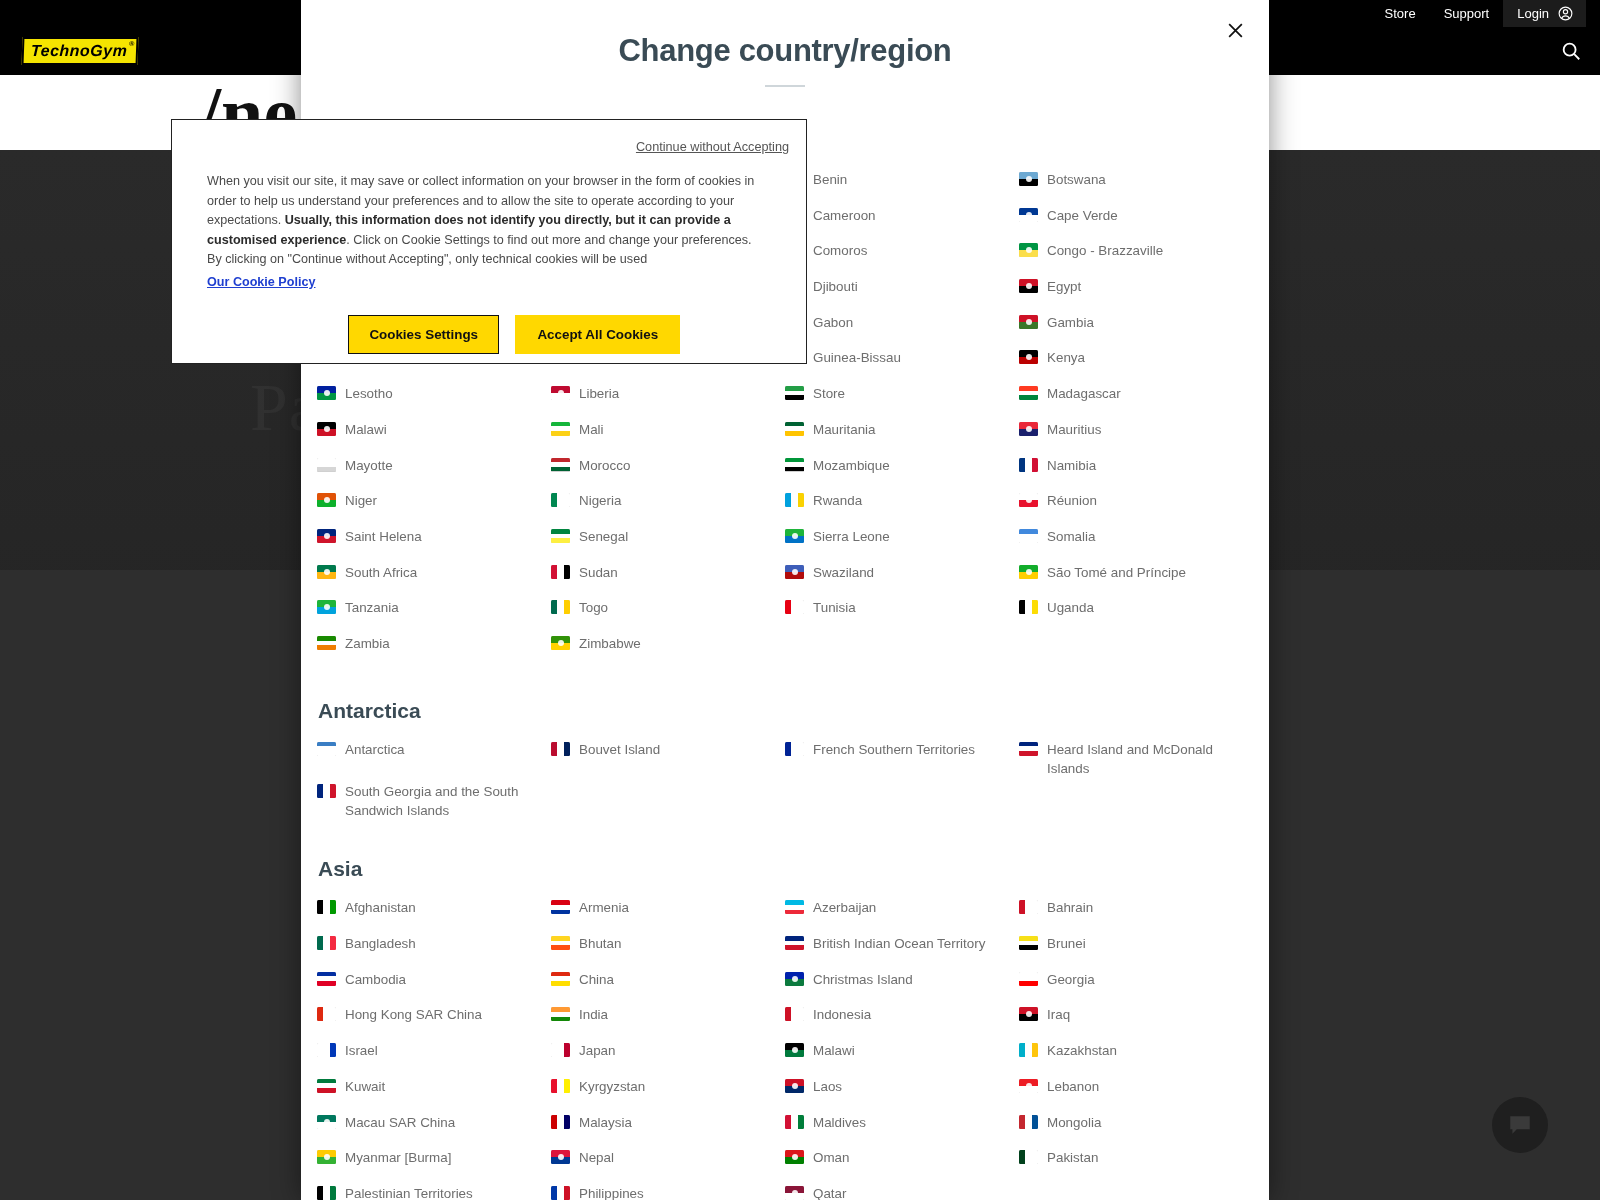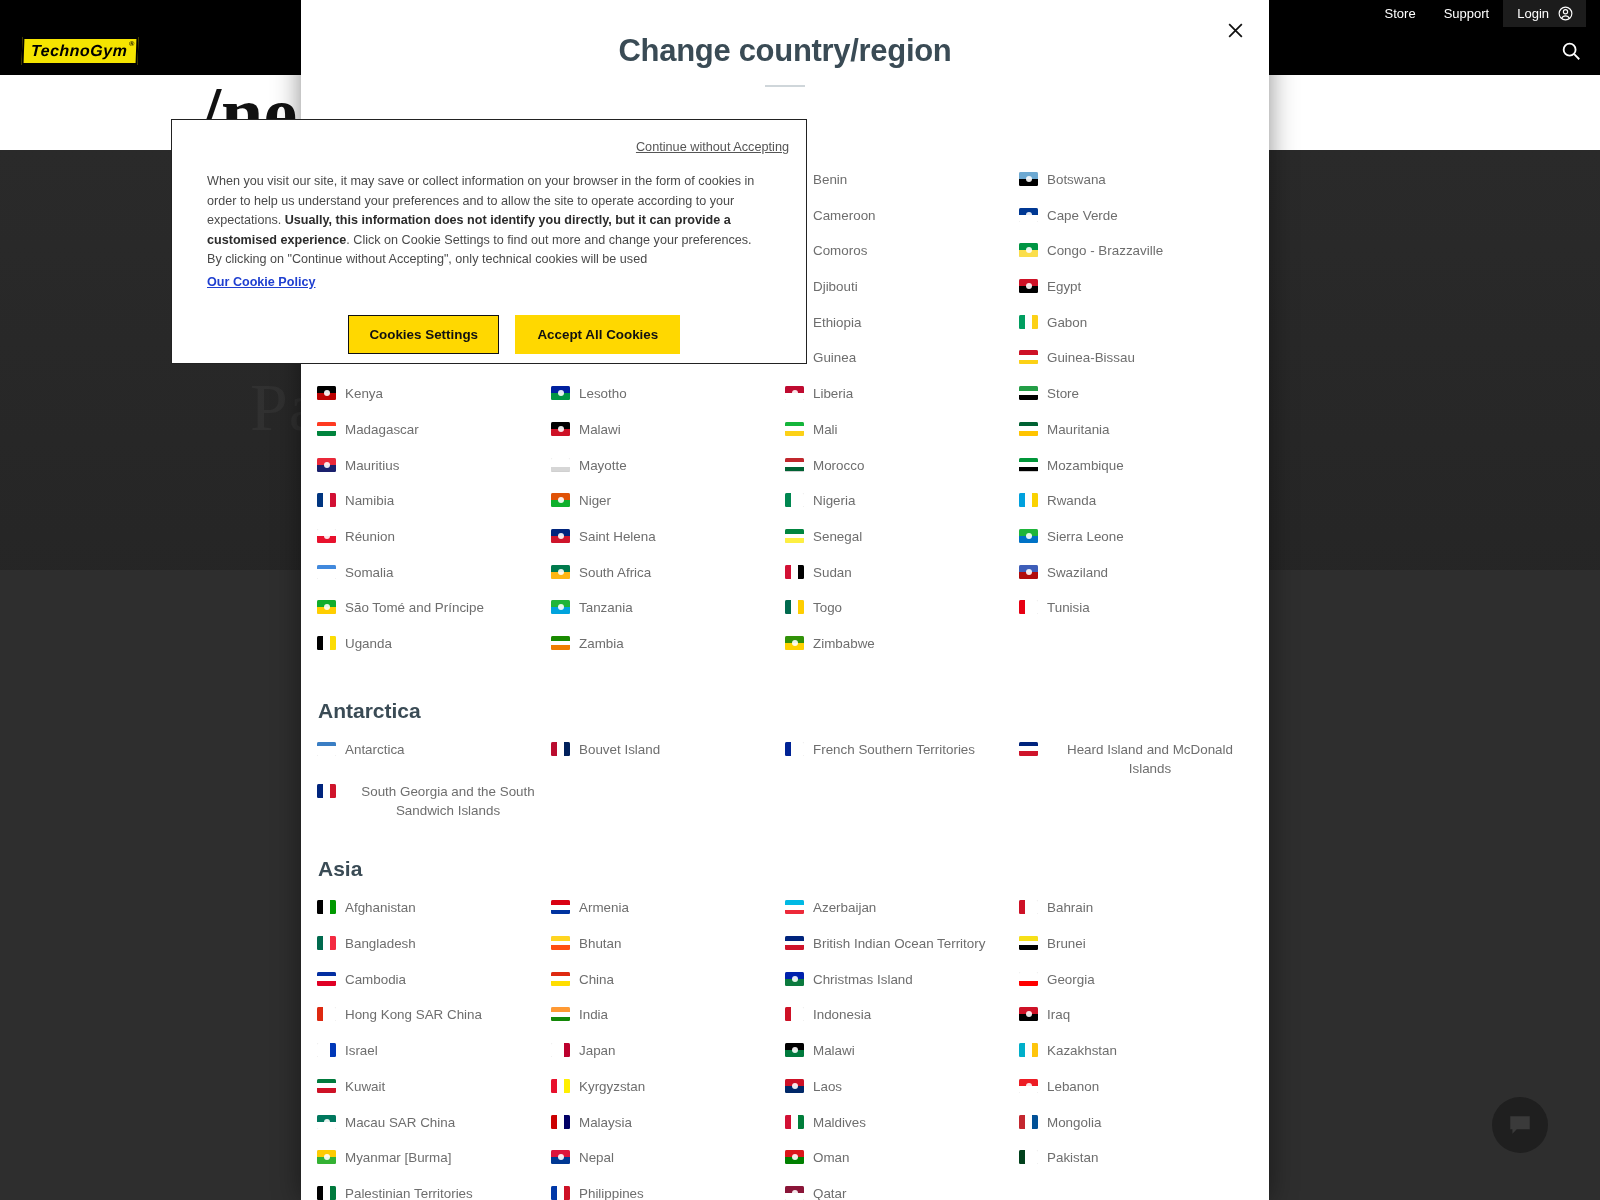--- a/index.html
+++ b/index.html
@@ -123,21 +123,21 @@
     grid-template-columns: repeat(4, 1fr);
     row-gap: 0px; column-gap: 0px;
   }
   .country {
     display: flex; align-items: flex-start; gap: 9px;
     height: 35.7px;
     font-size: 13.4px; color: #6e6e6e;
     cursor: pointer; padding-top: 3px;
     line-height: 1.45;
   }
-  .country.tall { height: auto; min-height: 35.7px; text-align: center; }
+  .country.tall { height: auto; min-height: 35.7px; }
   .flag {
     flex: 0 0 auto;
     width: 19px; height: 14px;
     border-radius: 1.5px;
     margin-top: 2px;
     position: relative; overflow: hidden;
     background: #ddd;
     box-shadow: 0 0 0 .5px rgba(0,0,0,.12) inset;
   }
   .cname { display: block; }
@@ -378,28 +378,20 @@
           </span>
           <span class="cname">Equatorial Guinea</span>
         </div>
         <div class="country">
           <span class="flag">
             <i class="v3" style="left:0;background:#12ad2b"></i>
             <i class="v3" style="left:33.34%;background:#fff"></i>
             <i class="v3" style="left:66.68%;background:#4189dd"></i>
           </span>
           <span class="cname">Eritrea</span>
-        </div>
-        <div class="country">
-          <span class="flag">
-            <i class="h2" style="top:0;background:#078930"></i>
-            <i class="h2" style="top:50%;background:#fcdd09"></i>
-            <i class="dot" style="width:6px;height:6px;left:50%;top:50%;transform:translate(-50%,-50%);background:rgba(255,255,255,.9)"></i>
-          </span>
-          <span class="cname">Ethiopia</span>
         </div>
         <div class="country">
           <span class="flag">
             <i class="v3" style="left:0;background:#009e60"></i>
             <i class="v3" style="left:33.34%;background:#fff"></i>
             <i class="v3" style="left:66.68%;background:#fcd116"></i>
           </span>
           <span class="cname">Gabon</span>
         </div>
         <div class="country">

